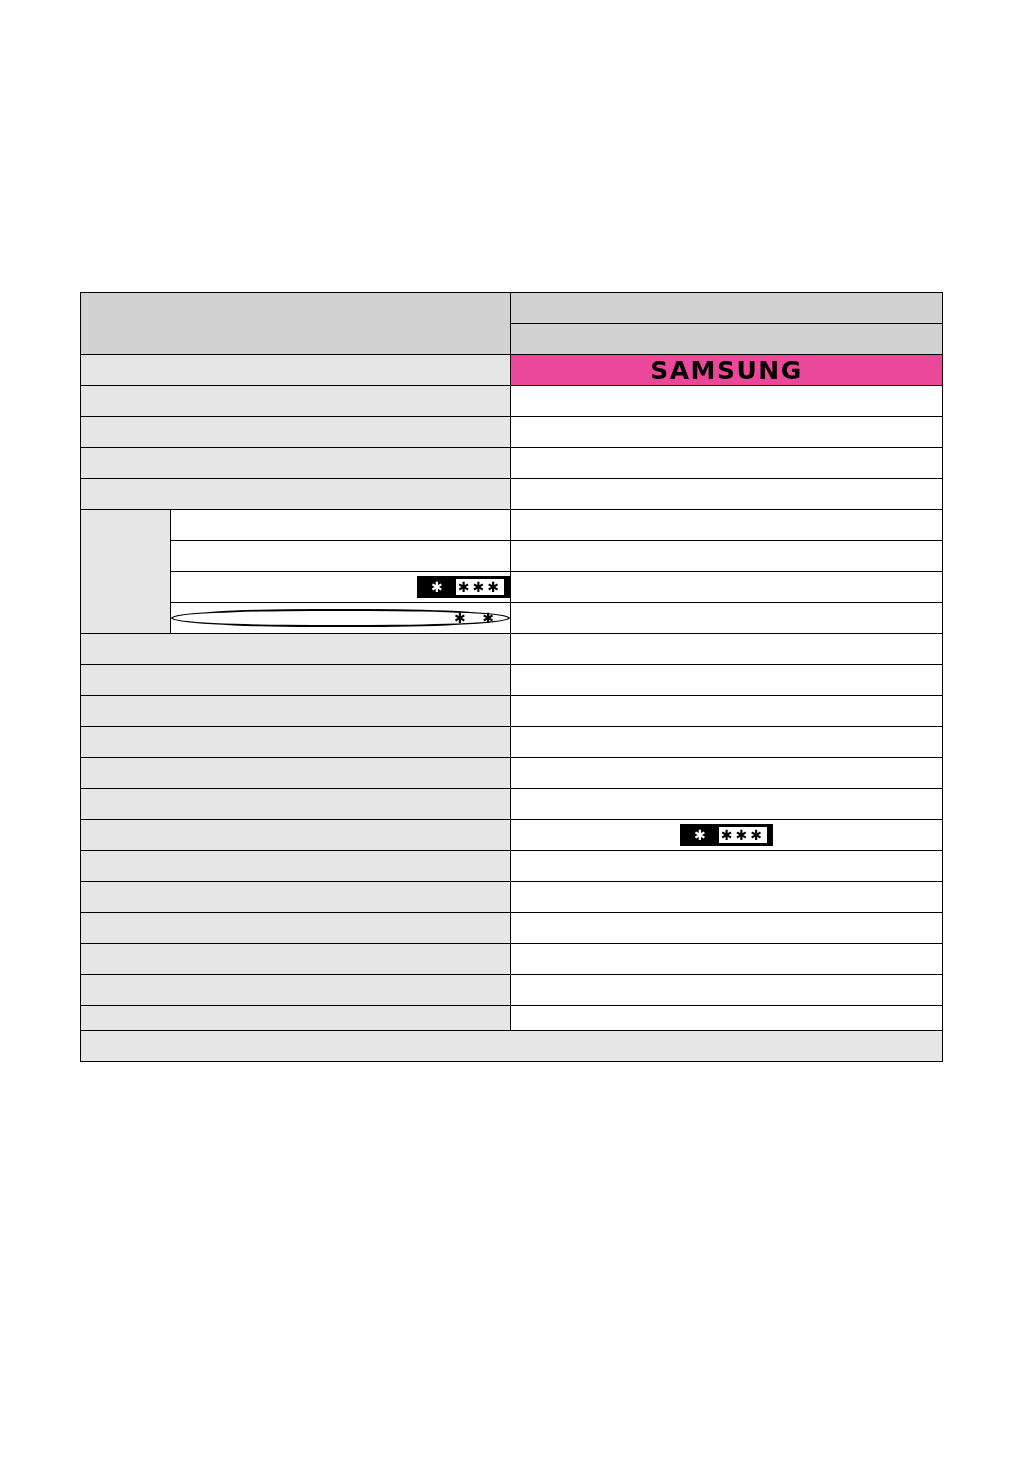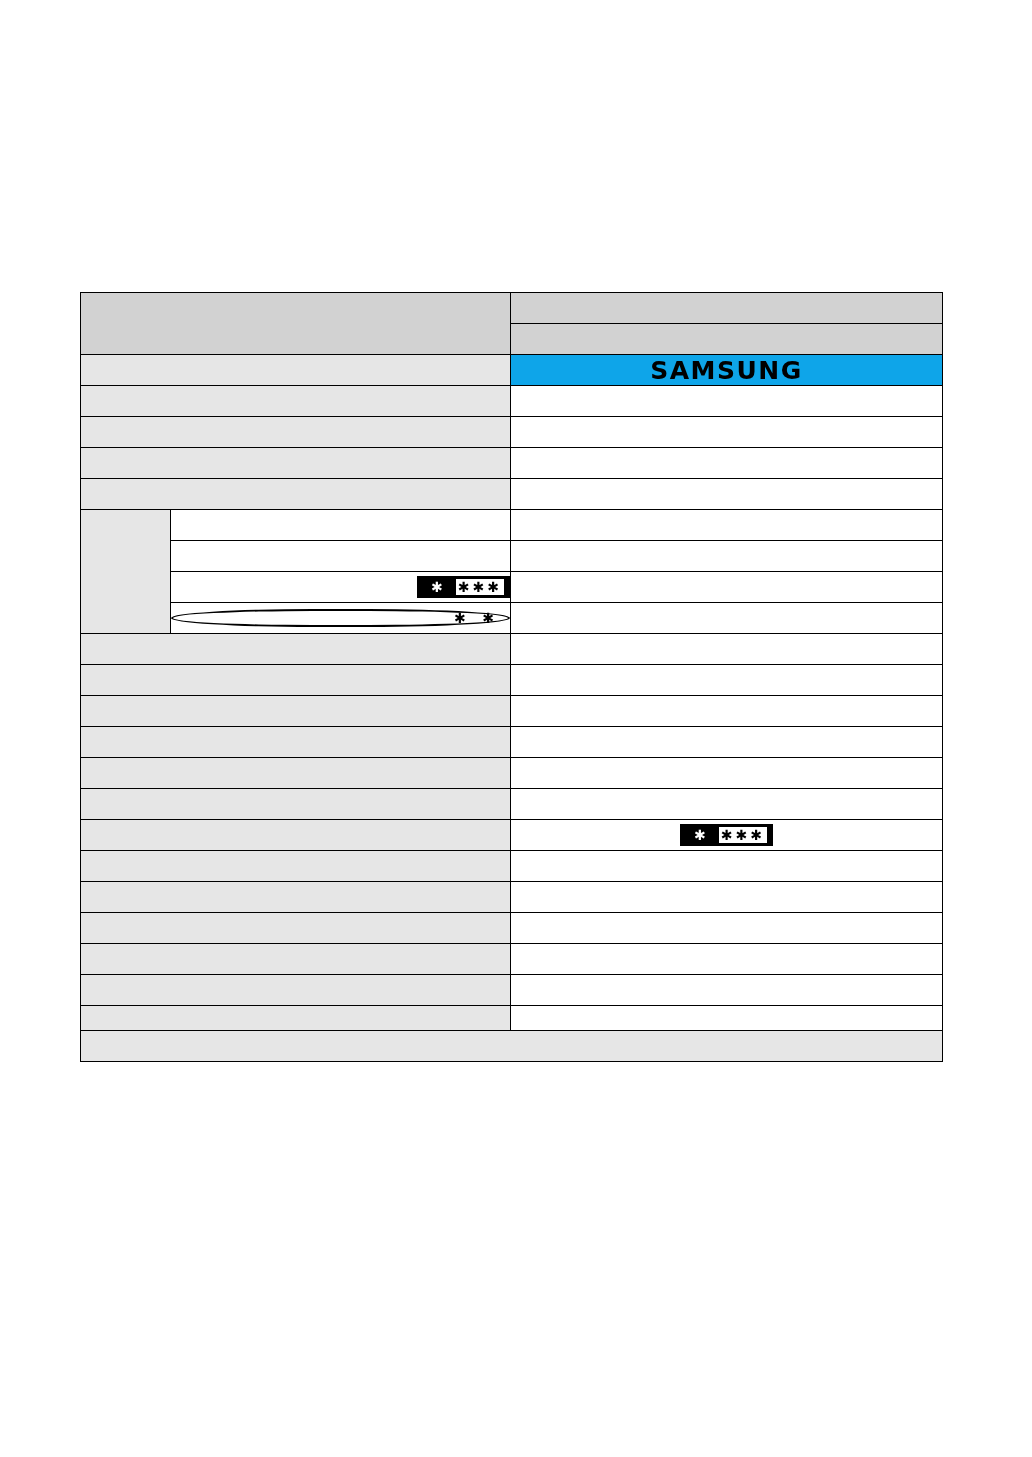--- a/index.html
+++ b/index.html
@@ -48,21 +48,21 @@
   }
   .hdr-right-top {
     background: #d2d2d2;
     height: 32px;
   }
   .hdr-right-bot {
     background: #d2d2d2;
     height: 54px;
   }
   .logo-cell {
-    background: #0ea5e9;
+    background: #ec4899;
     text-align: center;
     height: 38px;
   }
   .brand {
     font-family: "DejaVu Sans", sans-serif;
     font-weight: bold;
     font-size: 25px;
     letter-spacing: 1.5px;
   }
   .tall {

